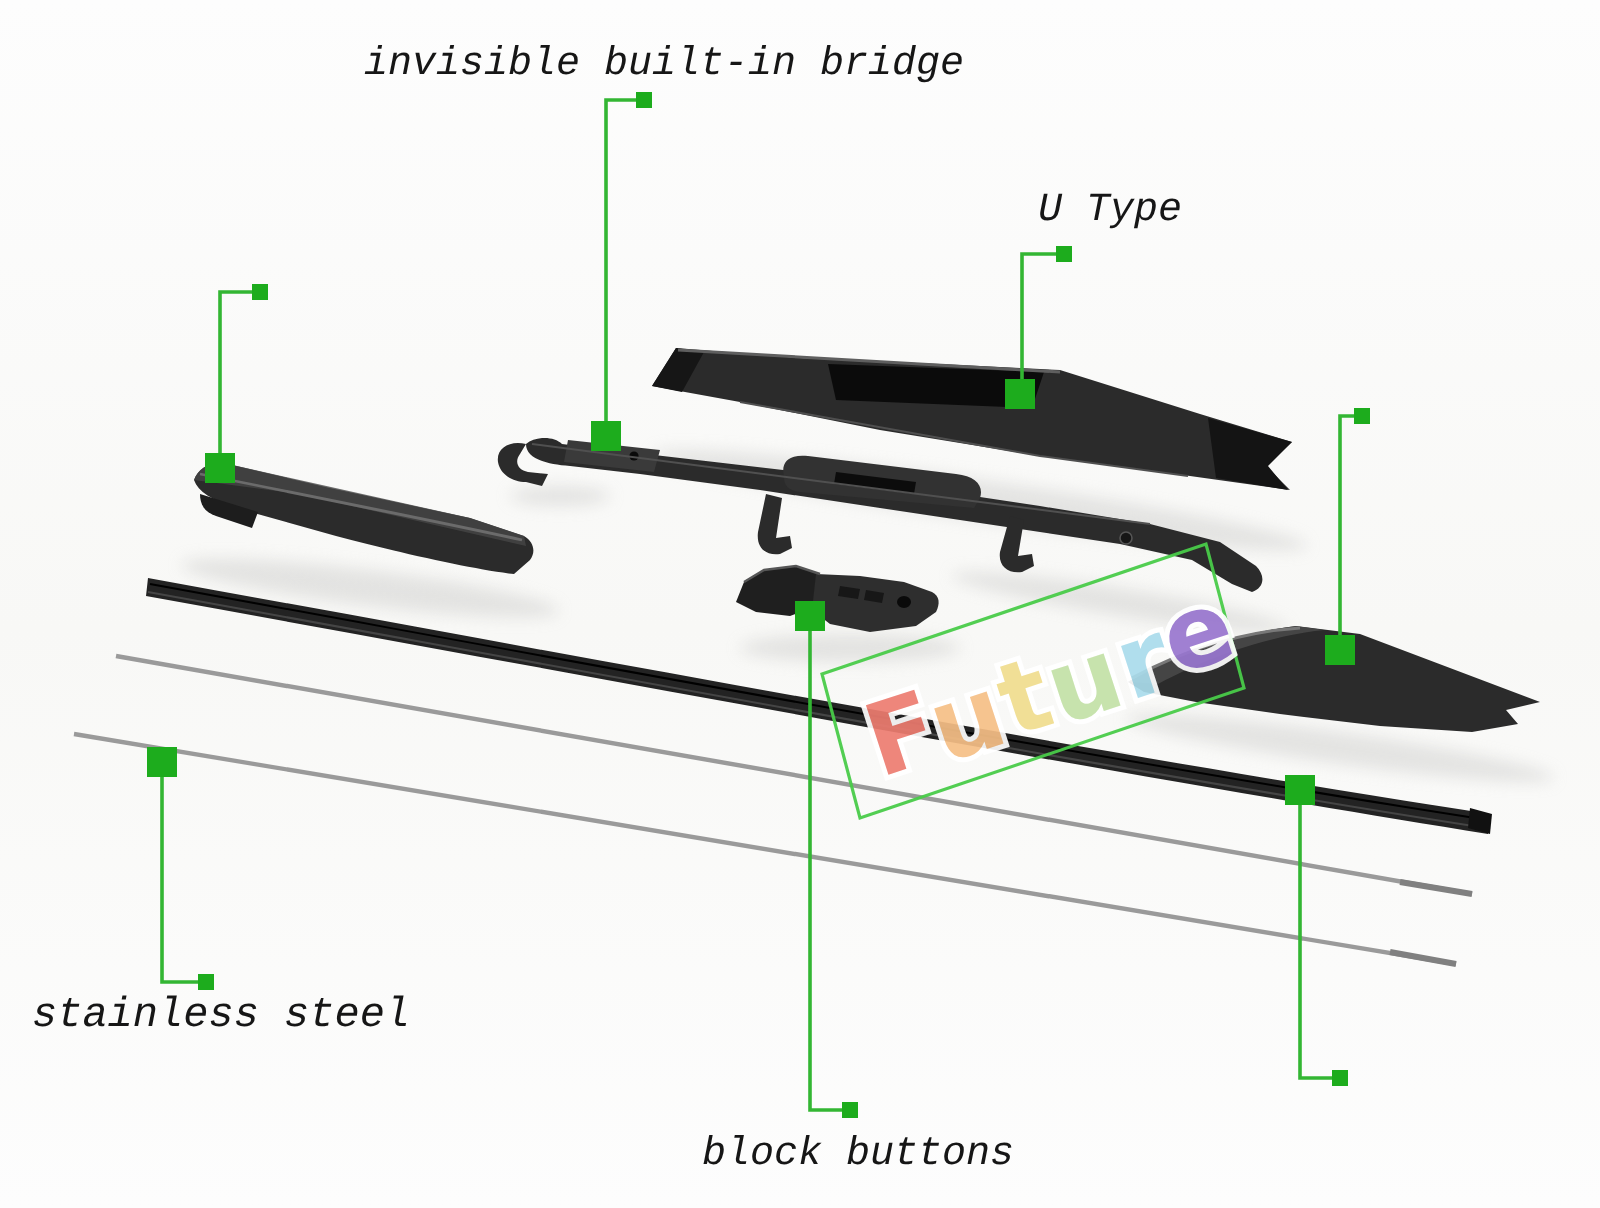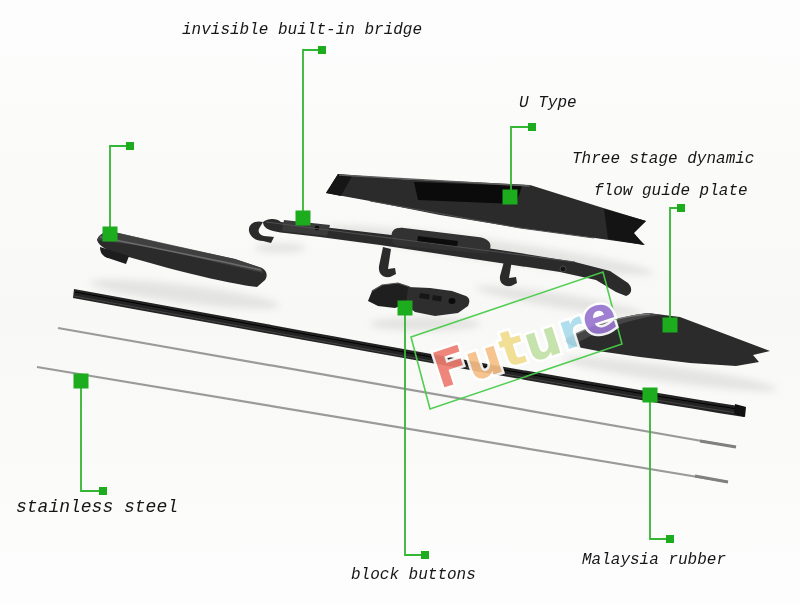--- a/index.html
+++ b/index.html
@@ -4,21 +4,21 @@
 <style>
   html,body{margin:0;padding:0;background:#fff;}
   .stage{
     position:relative;width:800px;height:604px;overflow:hidden;
     background:linear-gradient(180deg,#fdfdfd 0%,#f8f8f6 52%,#fdfdfd 100%);
     font-family:"Liberation Mono","DejaVu Sans Mono",monospace;
   }
   .stage svg{position:absolute;left:0;top:0;}
   .lbl{
     position:absolute;white-space:nowrap;font-style:italic;
-    font-size:16px;color:var(--label-text,#161616);letter-spacing:0px;
+    font-size:20px;color:var(--label-text,#161616);letter-spacing:0px;
   }
   .cl{fill:none;stroke:var(--connector-green,#33b633);stroke-width:1.8;}
   .sq{fill:var(--square-green,#1daa1d);}
   .wm-frame{fill:none;stroke:var(--frame-green,#49cb49);stroke-width:1.6;opacity:.95;}
   .part{fill:var(--part-dark,#2b2b2b);}
   .steel{stroke:var(--steel-gray,#9a9a9a);fill:none;}
 </style>
 </head>
 <body>
 
@@ -137,18 +137,15 @@
     <g>
       <polyline class="cl" points="650,395 650,539 670,539"></polyline>
       <rect class="sq" x="642.5" y="387.5" width="15" height="15"></rect>
       <rect class="sq" x="666" y="535" width="8" height="8"></rect>
     </g>
   </g>
 </svg>
 
   <div class="lbl" style="left:182px;top:21px">invisible built-in bridge</div>
   <div class="lbl" style="left:519px;top:94px">U Type</div>
-  <div class="lbl" style="left:572px;top:150px">Three stage dynamic</div>
-  <div class="lbl" style="left:594px;top:182px">flow guide plate</div>
-  <div class="lbl" style="left:16px;top:497px;font-size:18px">stainless steel</div>
+  <div class="lbl" style="left:16px;top:497px;font-size:21px">stainless steel</div>
   <div class="lbl" style="left:351px;top:566px">block buttons</div>
-  <div class="lbl" style="left:582px;top:551px">Malaysia rubber</div>
 </div>
 
 </body></html>

